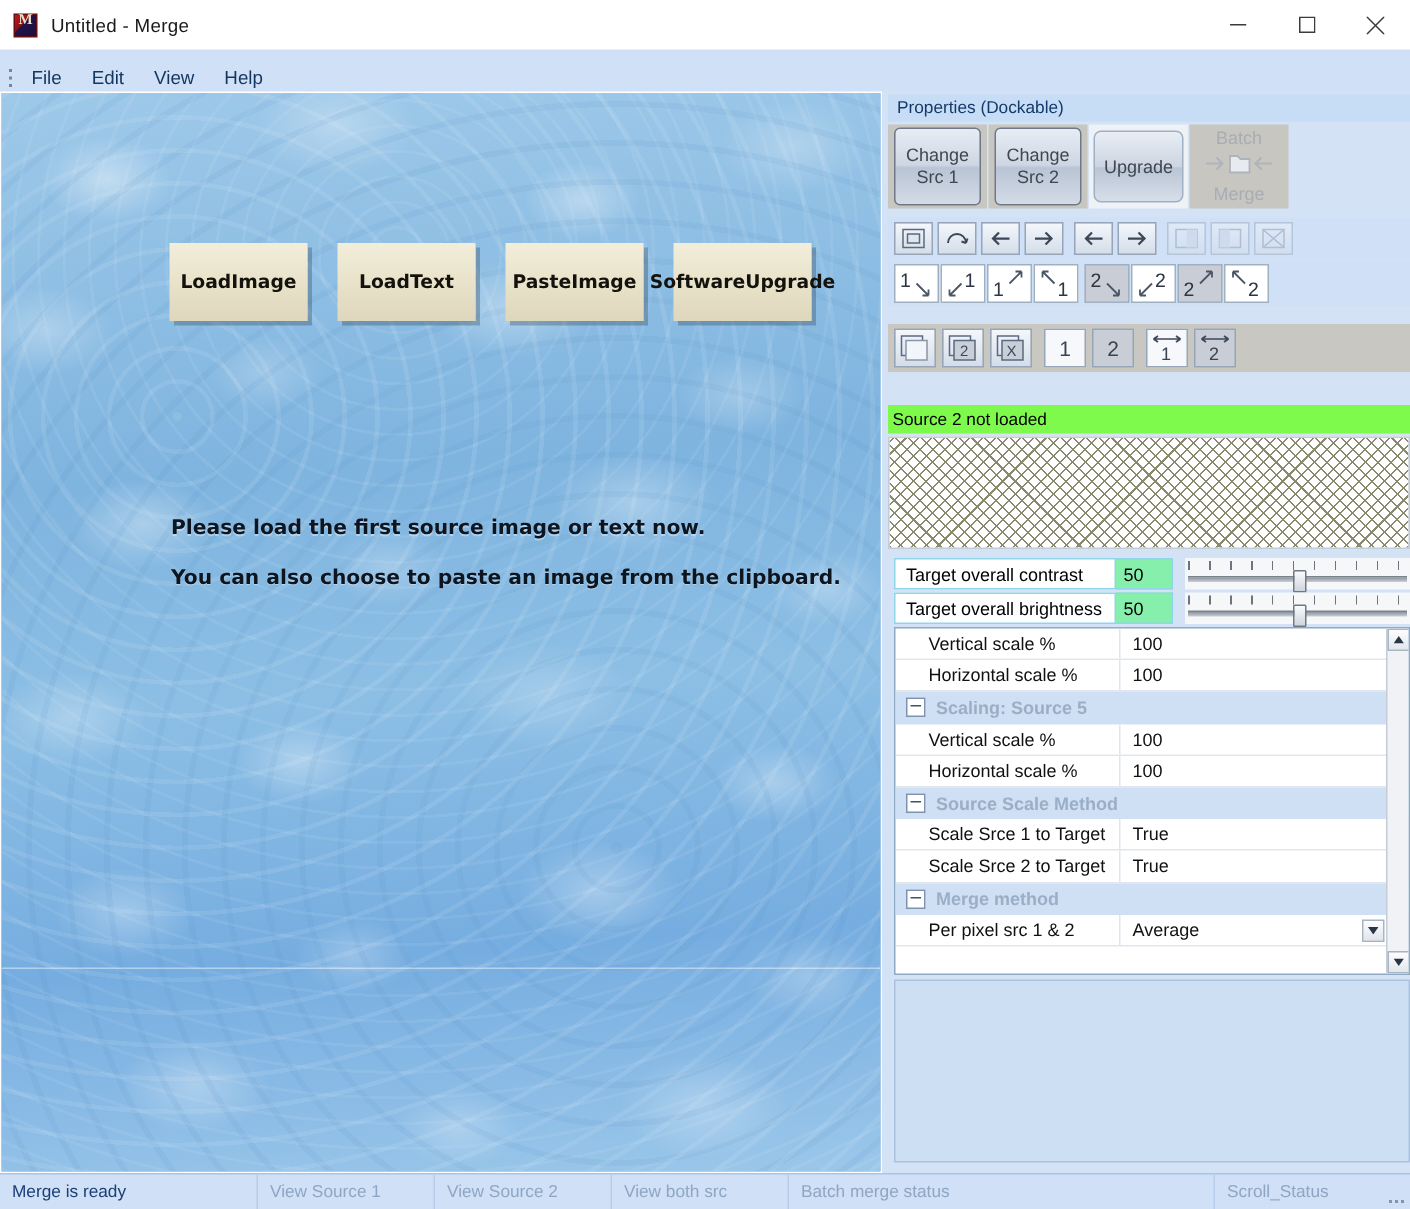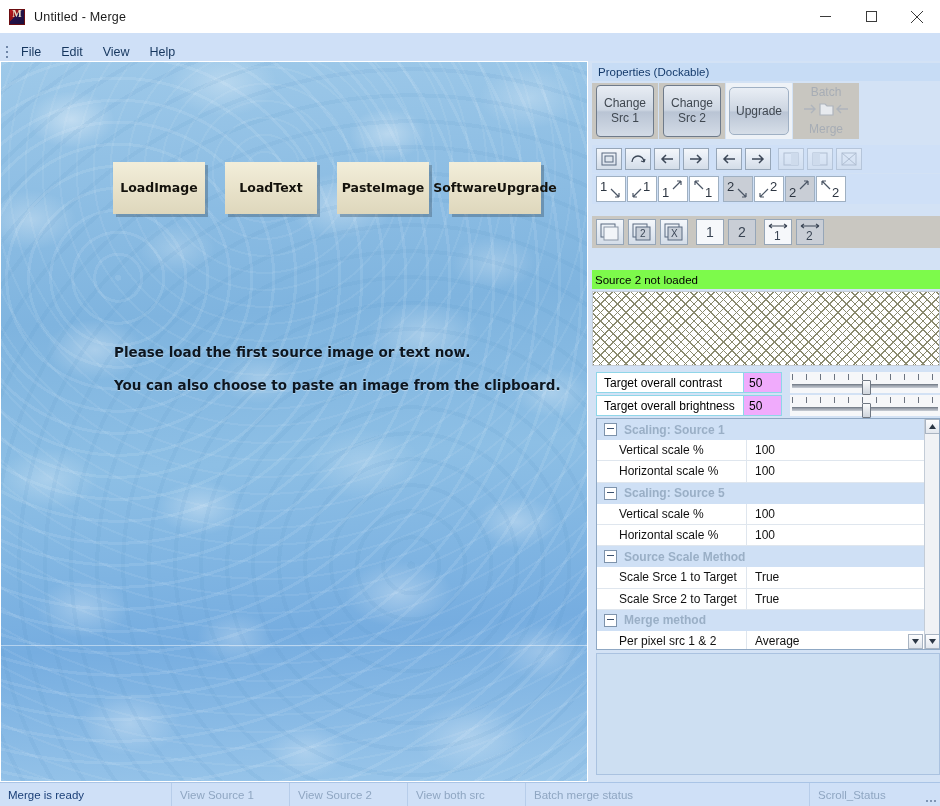--- a/index.html
+++ b/index.html
@@ -227,21 +227,21 @@
   .srow {
     position: absolute; left: 596px; width: 344px; height: 21px;
     display: flex; align-items: stretch;
   }
   .srow .lab {
     width: 148px; background: #fff; border: 1px solid #8fd6e8;
     font-size: 12px; color: #000; display: flex; align-items: center;
     padding-left: 7px; box-sizing: border-box;
   }
   .srow .val {
-    width: 38px; background: #f0abfc; border: 1px solid #8fd6e8; border-left: none;
+    width: 38px; background: #86efac; border: 1px solid #8fd6e8; border-left: none;
     font-size: 12px; color: #000; display: flex; align-items: center;
     padding-left: 5px; box-sizing: border-box;
   }
   .srow .slider {
     flex: 1; position: relative; background: #f6f7f9; margin-left: 8px;
   }
   .slider .ticks {
     position: absolute; left: 2px; right: 2px; top: 2px; height: 6px;
     background-image: repeating-linear-gradient(90deg, #6d7480 0 1px, rgba(0,0,0,0) 1px 14px);
   }
@@ -593,24 +593,20 @@
     <div class="lab">Target overall brightness</div>
     <div class="val">50</div>
     <div class="slider">
       <div class="ticks"></div>
       <div class="track"></div>
       <div class="thumb"></div>
     </div>
   </div>
 
   <div class="grid">
-    <div class="grow cat">
-      <span class="exp"></span>
-      <span>Scaling: Source 1</span>
-    </div>
     <div class="grow kv">
       <div class="k">Vertical scale %</div>
       <div class="v">100</div>
     </div>
     <div class="grow kv">
       <div class="k">Horizontal scale %</div>
       <div class="v">100</div>
     </div>
     <div class="grow cat">
       <span class="exp"></span>

